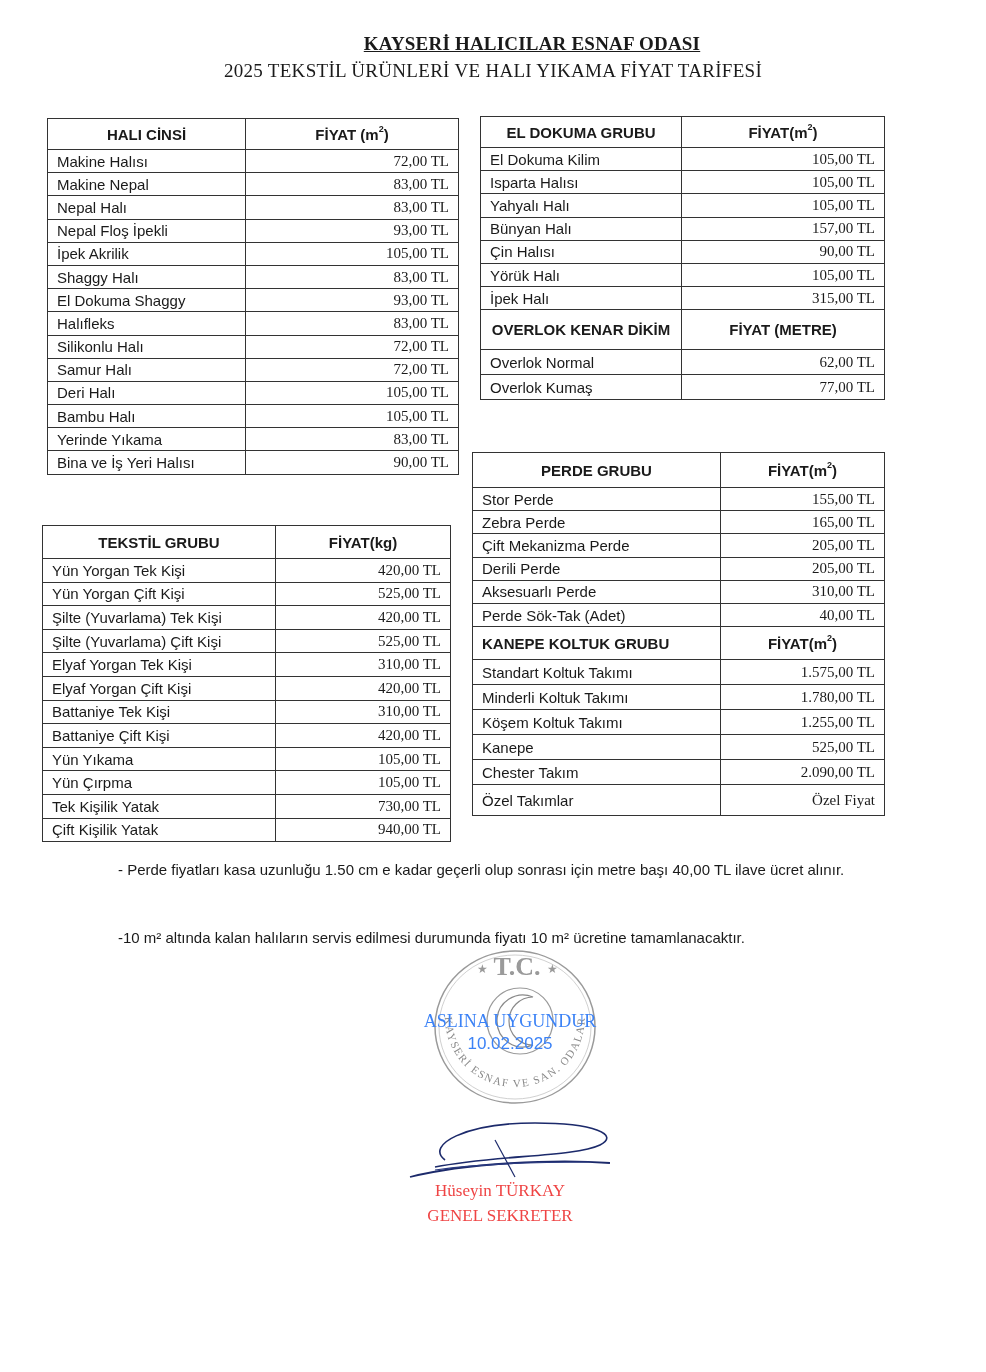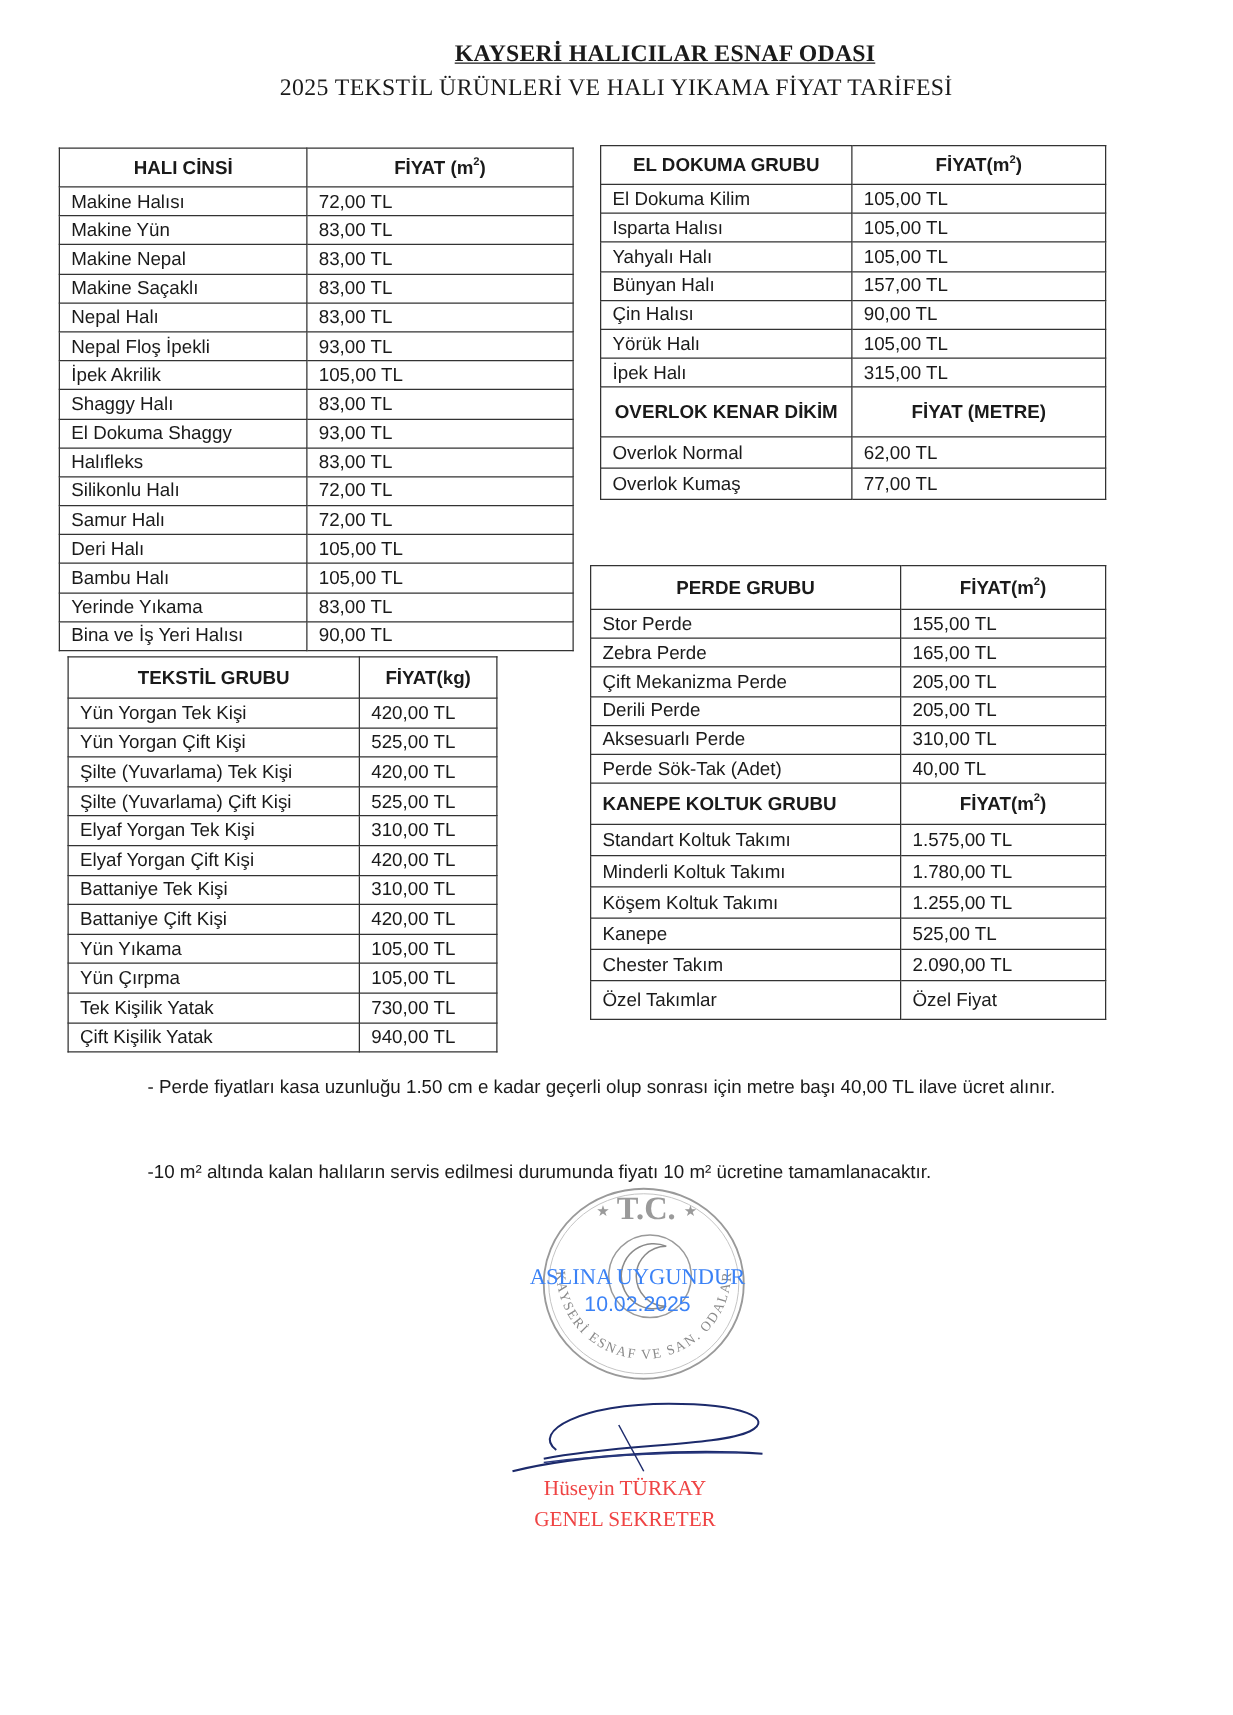--- a/index.html
+++ b/index.html
@@ -19,37 +19,37 @@
     font-size: 19px; letter-spacing: 0.3px;
   }
   table.price {
     position: absolute; border-collapse: collapse;
     font-size: 15px; color: #1a1a1a; table-layout: fixed;
   }
   table.price td, table.price th {
     border: 1.5px solid #333; padding: 0 9px; white-space: nowrap; overflow: hidden;
   }
   table.price th { font-weight: bold; text-align: center; font-size: 15px; }
-  table.price td.p { text-align: left; }
+  table.price td.p { text-align: right; font-family: Liberation Serif, serif; }
   table.price tr.sub th { text-align: center; }
   sup { font-size: 9px; vertical-align: top; position: relative; top: -2px; }
 
   #t-hali { left: 47px; top: 118px; width: 412px; }
   #t-hali col.c1 { width: 198px; }
   #t-hali tr.h { height: 31px; }
   #t-hali tr.r { height: 23.2px; }
 
   #t-eldokuma { left: 480px; top: 116px; width: 405px; }
   #t-eldokuma col.c1 { width: 201px; }
   #t-eldokuma tr.h { height: 31px; }
   #t-eldokuma tr.r { height: 23.2px; padding-left: 28px; }
   #t-eldokuma tr.sub { height: 40px; }
   #t-eldokuma tr.r2 { height: 25px; }
 
-  #t-tekstil { left: 54px; top: 525px; width: 344px; }
+  #t-tekstil { left: 42px; top: 525px; width: 409px; }
   #t-tekstil col.c1 { width: 233px; }
   #t-tekstil tr.h { height: 33px; }
   #t-tekstil tr.r { height: 23.6px; }
 
   #t-perde { left: 472px; top: 452px; width: 413px; }
   #t-perde col.c1 { width: 248px; }
   #t-perde tr.h { height: 35px; }
   #t-perde tr.r { height: 23.2px; }
   #t-perde tr.sub { height: 33px; }
   #t-perde tr.r3 { height: 25px; }
@@ -91,29 +91,21 @@
     <th>HALI CİNSİ</th>
     <th><span>FİYAT (m</span><sup>2</sup><span>)</span></th>
   </tr>
   </tbody>
     <tbody>
       <tr class="r">
         <td>Makine Halısı</td>
         <td class="p">72,00 TL</td>
       </tr>
       <tr class="r">
-        <td>Makine Yün</td>
-        <td class="p">83,00 TL</td>
-      </tr>
-      <tr class="r">
         <td>Makine Nepal</td>
-        <td class="p">83,00 TL</td>
-      </tr>
-      <tr class="r">
-        <td>Makine Saçaklı</td>
         <td class="p">83,00 TL</td>
       </tr>
       <tr class="r">
         <td>Nepal Halı</td>
         <td class="p">83,00 TL</td>
       </tr>
       <tr class="r">
         <td>Nepal Floş İpekli</td>
         <td class="p">93,00 TL</td>
       </tr>

